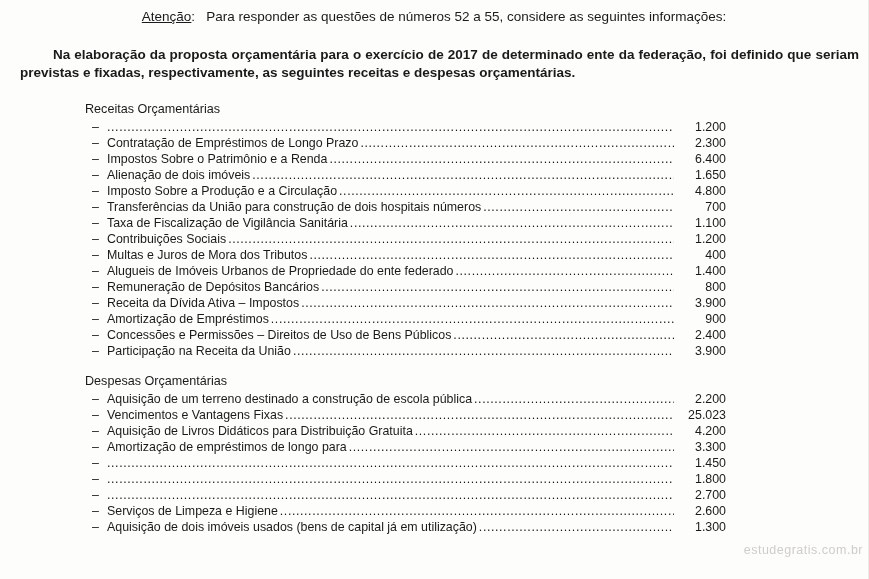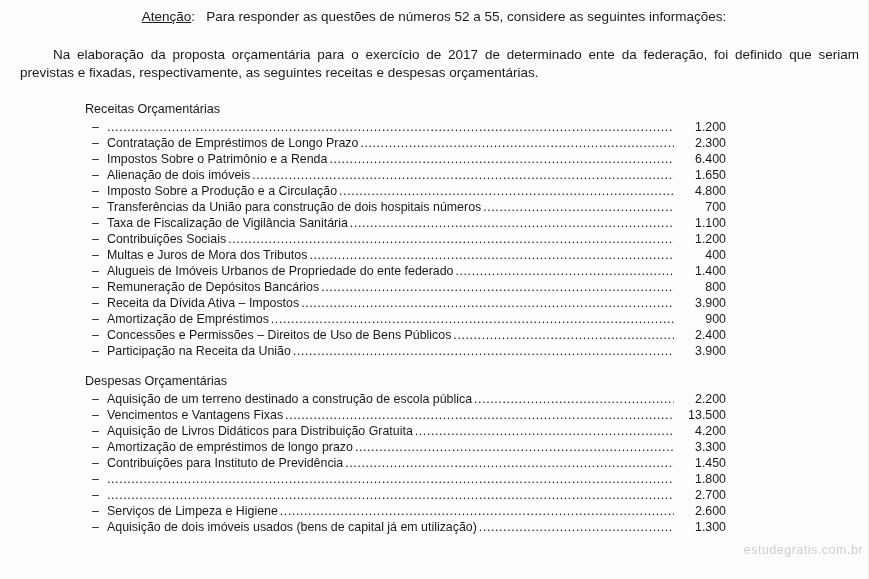--- a/index.html
+++ b/index.html
@@ -22,20 +22,21 @@
     text-align: center;
   }
   .att-label { margin-right: 11px; }
   .att-label u { text-decoration: underline; }
   .intro {
     margin: 21px 9px 0 20px;
     font-size: 13.5px;
     line-height: 18px;
     text-align: justify;
     text-indent: 33px;
+    font-weight: bold;
   }
   .sections { margin-top: 19px; }
   .budget-section {
     margin-left: 85px;
     width: 641px;
   }
   .budget-section + .budget-section { margin-top: 14px; }
   .section-title {
     font-size: 12.6px;
     font-weight: normal;
@@ -191,37 +192,36 @@
       <div class="row">
         <span class="dash">–</span>
         <span class="item-label">Aquisição de um terreno destinado a construção de escola pública</span>
         <span class="dots"></span>
         <span class="item-value">2.200</span>
       </div>
       <div class="row">
         <span class="dash">–</span>
         <span class="item-label">Vencimentos e Vantagens Fixas</span>
         <span class="dots"></span>
-        <span class="item-value">13.500</span>
+        <span class="item-value">25.023</span>
       </div>
       <div class="row">
         <span class="dash">–</span>
         <span class="item-label">Aquisição de Livros Didáticos para Distribuição Gratuita</span>
         <span class="dots"></span>
         <span class="item-value">4.200</span>
       </div>
       <div class="row">
         <span class="dash">–</span>
-        <span class="item-label">Amortização de empréstimos de longo prazo</span>
+        <span class="item-label">Amortização de empréstimos de longo para</span>
         <span class="dots"></span>
         <span class="item-value">3.300</span>
       </div>
       <div class="row">
         <span class="dash">–</span>
-        <span class="item-label">Contribuições para Instituto de Previdência</span>
         <span class="dots"></span>
         <span class="item-value">1.450</span>
       </div>
       <div class="row">
         <span class="dash">–</span>
         <span class="dots"></span>
         <span class="item-value">1.800</span>
       </div>
       <div class="row">
         <span class="dash">–</span>

